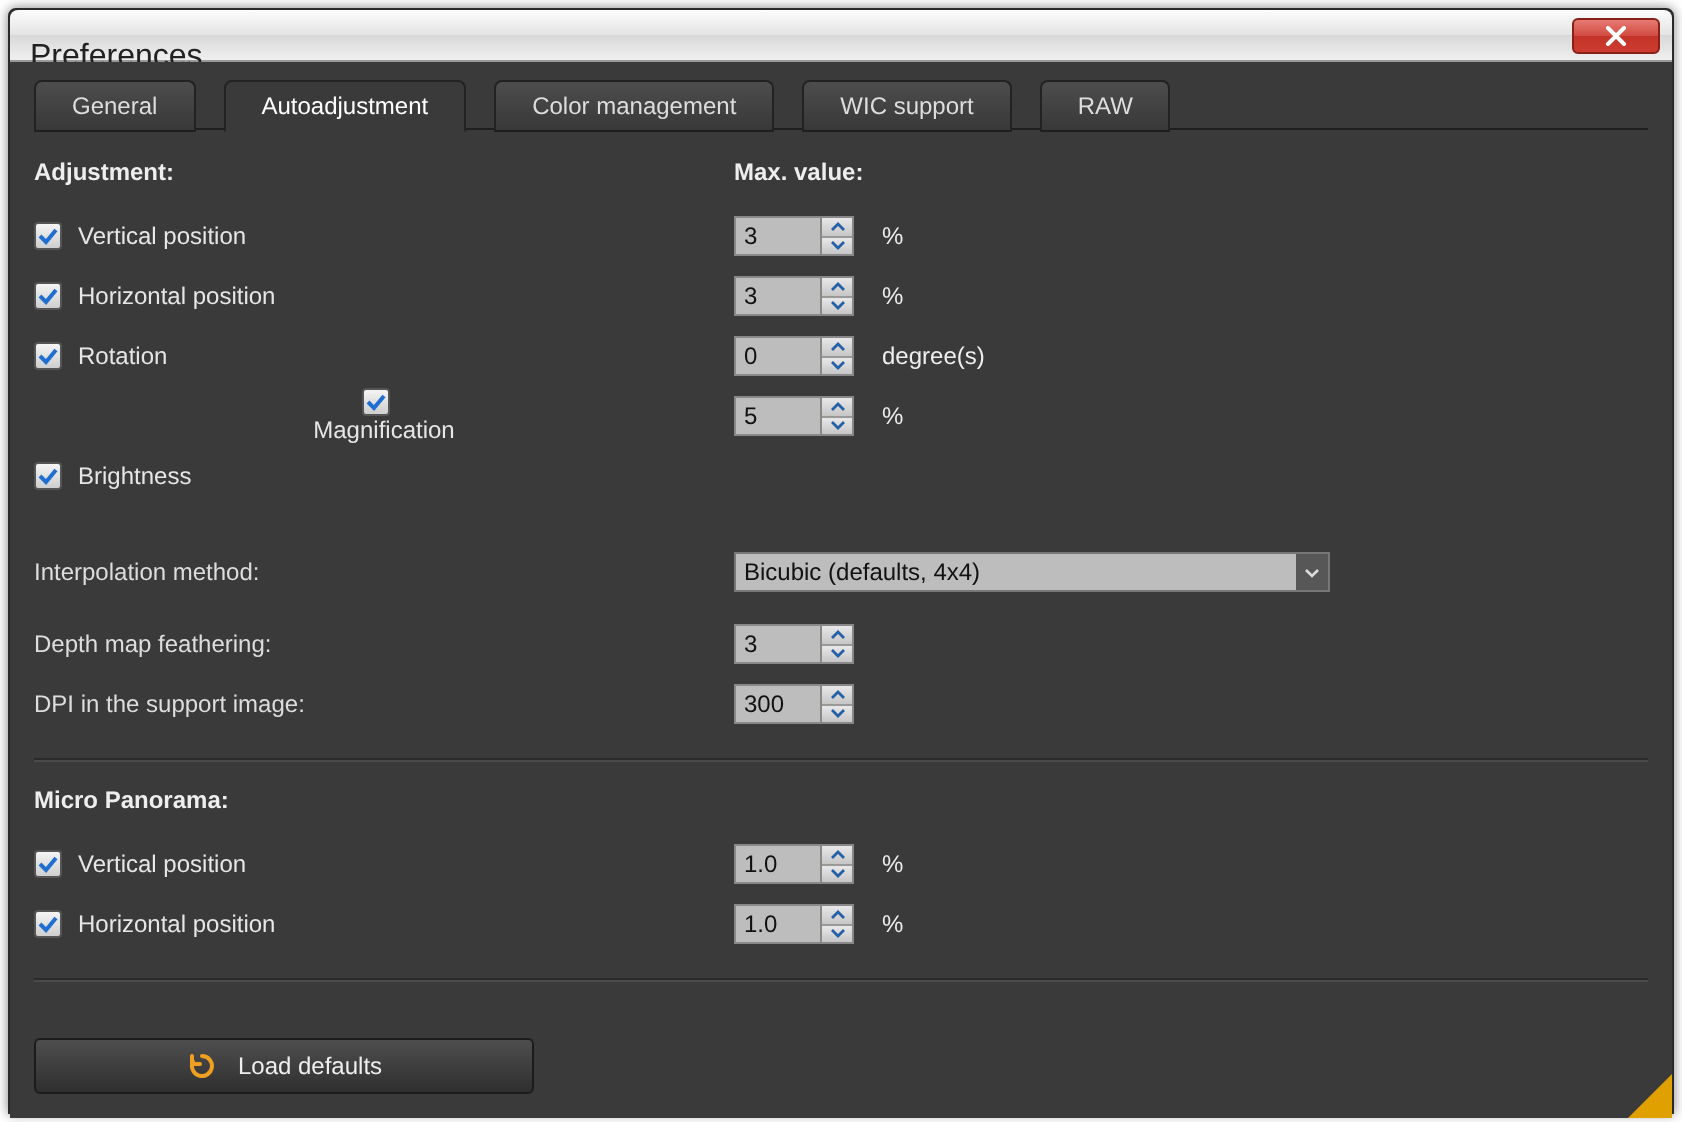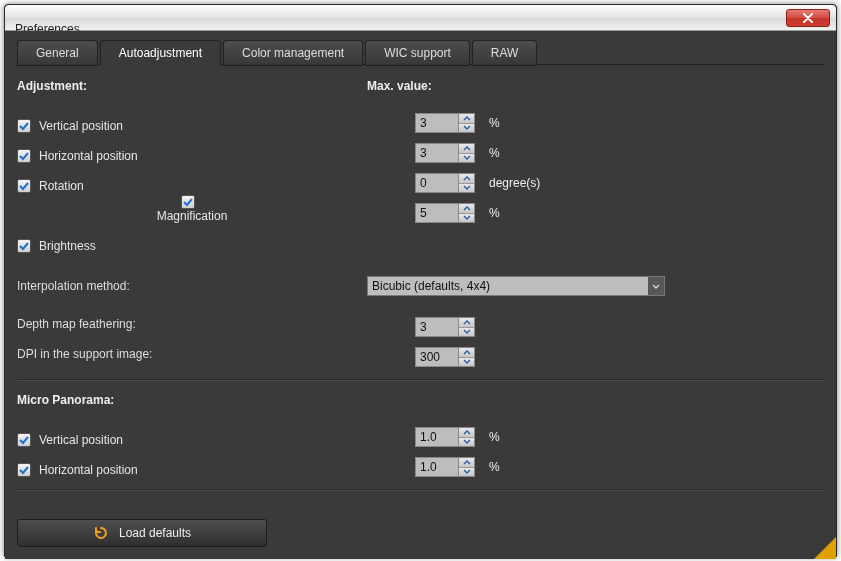--- a/index.html
+++ b/index.html
@@ -29,21 +29,21 @@
     border-bottom: 1px solid #999;
     display: flex;
     align-items: center;
     padding: 0 6px 0 10px;
     color: #222;
     border-radius: 4px 4px 0 0;
     position: relative;
   }
   .titlebar-title {
     flex: 1;
-    font-size: 12px;
+    font-size: 16px;
     margin-top: 22px;
   }
   .close-btn {
     width: 44px; height: 18px;
     background: linear-gradient(to bottom, #e67b73 0%, #d14b42 49%, #c33328 50%, #cc3c30 100%);
     border: 1px solid #8a1f18;
     border-radius: 3px;
     display: flex;
     align-items: center;
     justify-content: center;
@@ -56,21 +56,21 @@
   .content {
     flex: 1;
     background: #3a3a3a;
     padding: 8px 12px 12px 12px;
     display: flex;
     flex-direction: column;
     position: relative;
   }
   .tabstrip {
     display: flex;
-    gap: 0;
+    gap: 12px;
     height: 26px;
     border-bottom: 1px solid #1f1f1f;
     margin-bottom: 14px;
   }
   .tab {
     padding: 0 18px;
     height: 26px;
     line-height: 25px;
     background: linear-gradient(to bottom, #4d4d4d, #383838);
     border: 1px solid #222;
@@ -97,23 +97,22 @@
   .col-right {
     flex: 1;
   }
   .heading {
     font-weight: bold;
     color: #eee;
     margin-bottom: 10px;
   }
   .form-row {
     display: flex;
-    align-items: flex-end;
+    align-items: center;
     height: 30px;
-    gap: 48px;
   }
   .check {
     width: 14px; height: 14px;
     background: linear-gradient(to bottom,#f4f4f4,#cfcfcf);
     border: 1px solid #555;
     border-radius: 2px;
     margin-right: 8px;
     display: inline-flex;
     align-items: center;
     justify-content: center;

